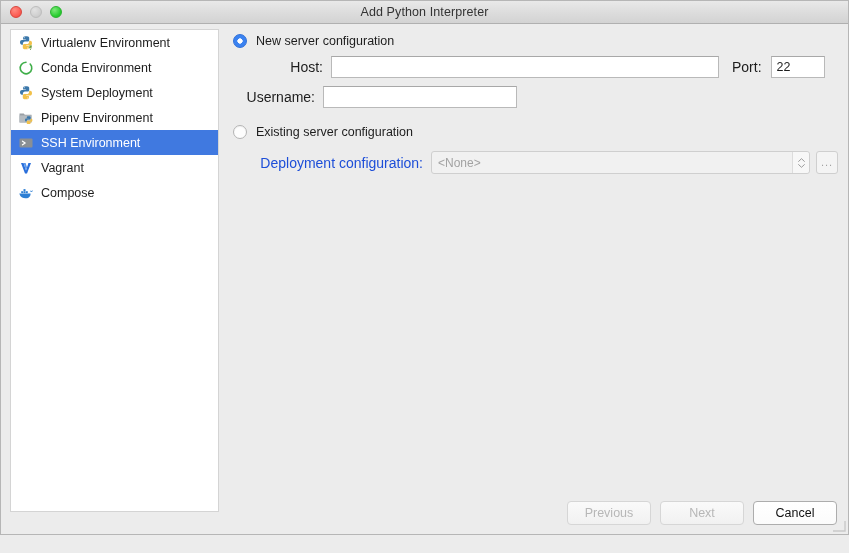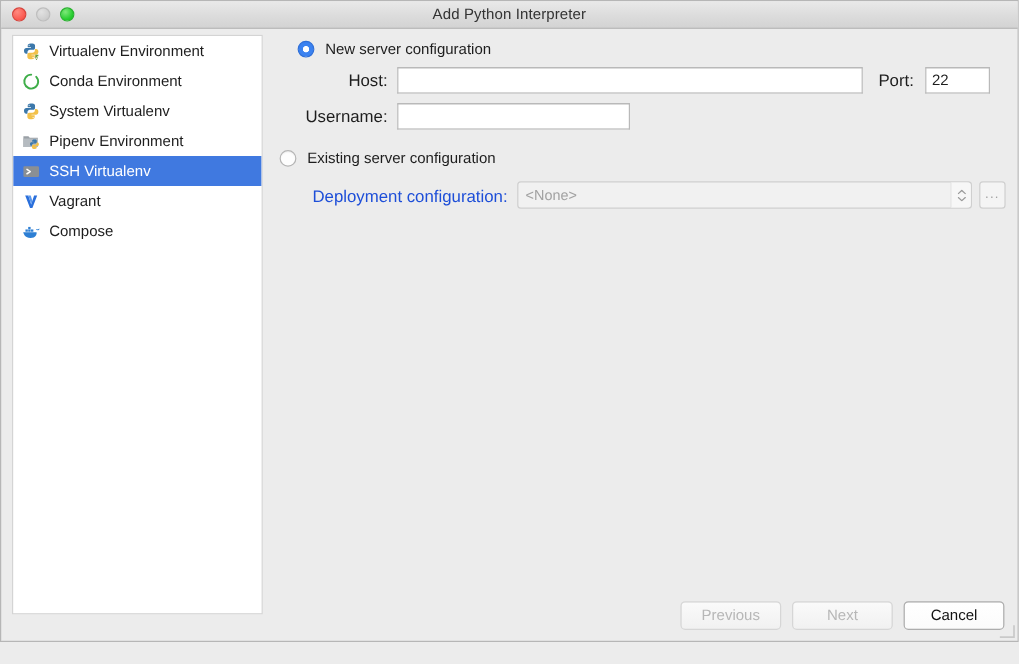--- a/index.html
+++ b/index.html
@@ -261,21 +261,21 @@
         <span>Conda Environment</span>
       </div>
 
       <div class="side-item">
         <span class="side-icon">
           <svg width="16" height="16" viewBox="0 0 16 16">
             <path d="M7.6 1.2c-1.9 0-2.5.8-2.5 1.8v1.4h2.7v.5H3.9c-1 0-1.9.7-1.9 2.4s.8 2.4 1.9 2.4h1V8.6c0-1.1.9-2.1 2.1-2.1h2.6c.9 0 1.6-.7 1.6-1.6V3c0-1-.8-1.8-2.1-1.8zM6.3 2.2c.3 0 .5.2.5.5s-.2.5-.5.5-.5-.2-.5-.5.2-.5.5-.5z" fill="#3c78aa"></path>
             <path d="M8.4 14.3c1.9 0 2.5-.8 2.5-1.8v-1.4H8.2v-.5h3.9c1 0 1.9-.7 1.9-2.4s-.8-2.4-1.9-2.4h-1v1.1c0 1.1-.9 2.1-2.1 2.1H6.4c-.9 0-1.6.7-1.6 1.6v1.9c0 1 .8 1.8 2.1 1.8zM9.6 12.4c.3 0 .5.2.5.5s-.2.5-.5.5-.5-.2-.5-.5.2-.5.5-.5z" fill="#f2c14a"></path>
           </svg>
         </span>
-        <span>System Virtualenv</span>
+        <span>System Deployment</span>
       </div>
 
       <div class="side-item">
         <span class="side-icon">
           <svg width="16" height="16" viewBox="0 0 16 16">
             <path d="M1.5 3.5h4.2l1.1 1.3h6.7v7.7H1.5z" fill="#9aa0a6"></path>
             <path d="M1.5 5.4h12v7H1.5z" fill="#b5bbc0"></path>
             <path d="M10.4 6.2c-1.2 0-1.6.5-1.6 1.1v.9h1.7v.3H8.2c-.6 0-1.2.4-1.2 1.5s.5 1.5 1.2 1.5h.6v-.7c0-.7.6-1.3 1.3-1.3h1.6c.6 0 1-.4 1-1V7.3c0-.6-.5-1.1-1.3-1.1z" fill="#3c78aa"></path>
             <path d="M11 14.1c1.2 0 1.6-.5 1.6-1.1V12h-1.7v-.3h2.3c.6 0 1.2-.4 1.2-1.5s-.5-1.5-1.2-1.5h-.6v.7c0 .7-.6 1.3-1.3 1.3H9.7c-.6 0-1 .4-1 1V13c0 .6.5 1.1 1.3 1.1z" fill="#f2c14a"></path>
           </svg>
@@ -283,21 +283,21 @@
         <span>Pipenv Environment</span>
       </div>
 
       <div class="side-item selected">
         <span class="side-icon">
           <svg width="16" height="16" viewBox="0 0 16 16">
             <rect x="1.5" y="3.5" width="13" height="9" rx="1" fill="#8a8f94"></rect>
             <path d="M4.5 6.2L7.2 8l-2.7 1.8" stroke="#ffffff" stroke-width="1.3" fill="none" stroke-linecap="round" stroke-linejoin="round"></path>
           </svg>
         </span>
-        <span>SSH Virtualenv</span>
+        <span>SSH Environment</span>
       </div>
 
       <div class="side-item">
         <span class="side-icon">
           <svg width="16" height="16" viewBox="0 0 16 16">
             <path d="M3 3h2.6l2.4 7.4L10.4 3H13L9 13.4H7z" fill="#2a6fdb"></path>
             <path d="M5.6 3L8 10.4 9 7.2 7.6 3z" fill="#5a97ec"></path>
           </svg>
         </span>
         <span>Vagrant</span>
@@ -317,33 +317,33 @@
           </svg>
         </span>
         <span>Compose</span>
       </div>
 
 
     </div>
 
     <div class="pane">
 
-      <div class="radio-row" style="left:23px; top:10px;">
+      <div class="radio-row" style="left:8px; top:10px;">
         <span class="radio on"></span>
         <span>New server configuration</span>
       </div>
 
       <div class="form-row" style="left:8px; top:32px; width:612px;">
         <span class="flabel" style="width:90px;">Host:</span>
         <span class="textfield" style="margin-left:8px; width:388px;"></span>
         <span class="flabel" style="margin-left:13px;">Port:</span>
         <span class="textfield" style="margin-left:9px; width:54px;">22</span>
       </div>
 
-      <div class="form-row" style="left:8px; top:62px;">
+      <div class="form-row" style="left:0; top:62px;">
         <span class="flabel" style="width:90px;">Username:</span>
         <span class="textfield" style="margin-left:8px; width:194px;"></span>
       </div>
 
       <div class="radio-row" style="left:8px; top:101px;">
         <span class="radio"></span>
         <span>Existing server configuration</span>
       </div>
 
       <div class="form-row" style="left:8px; top:127px;">

